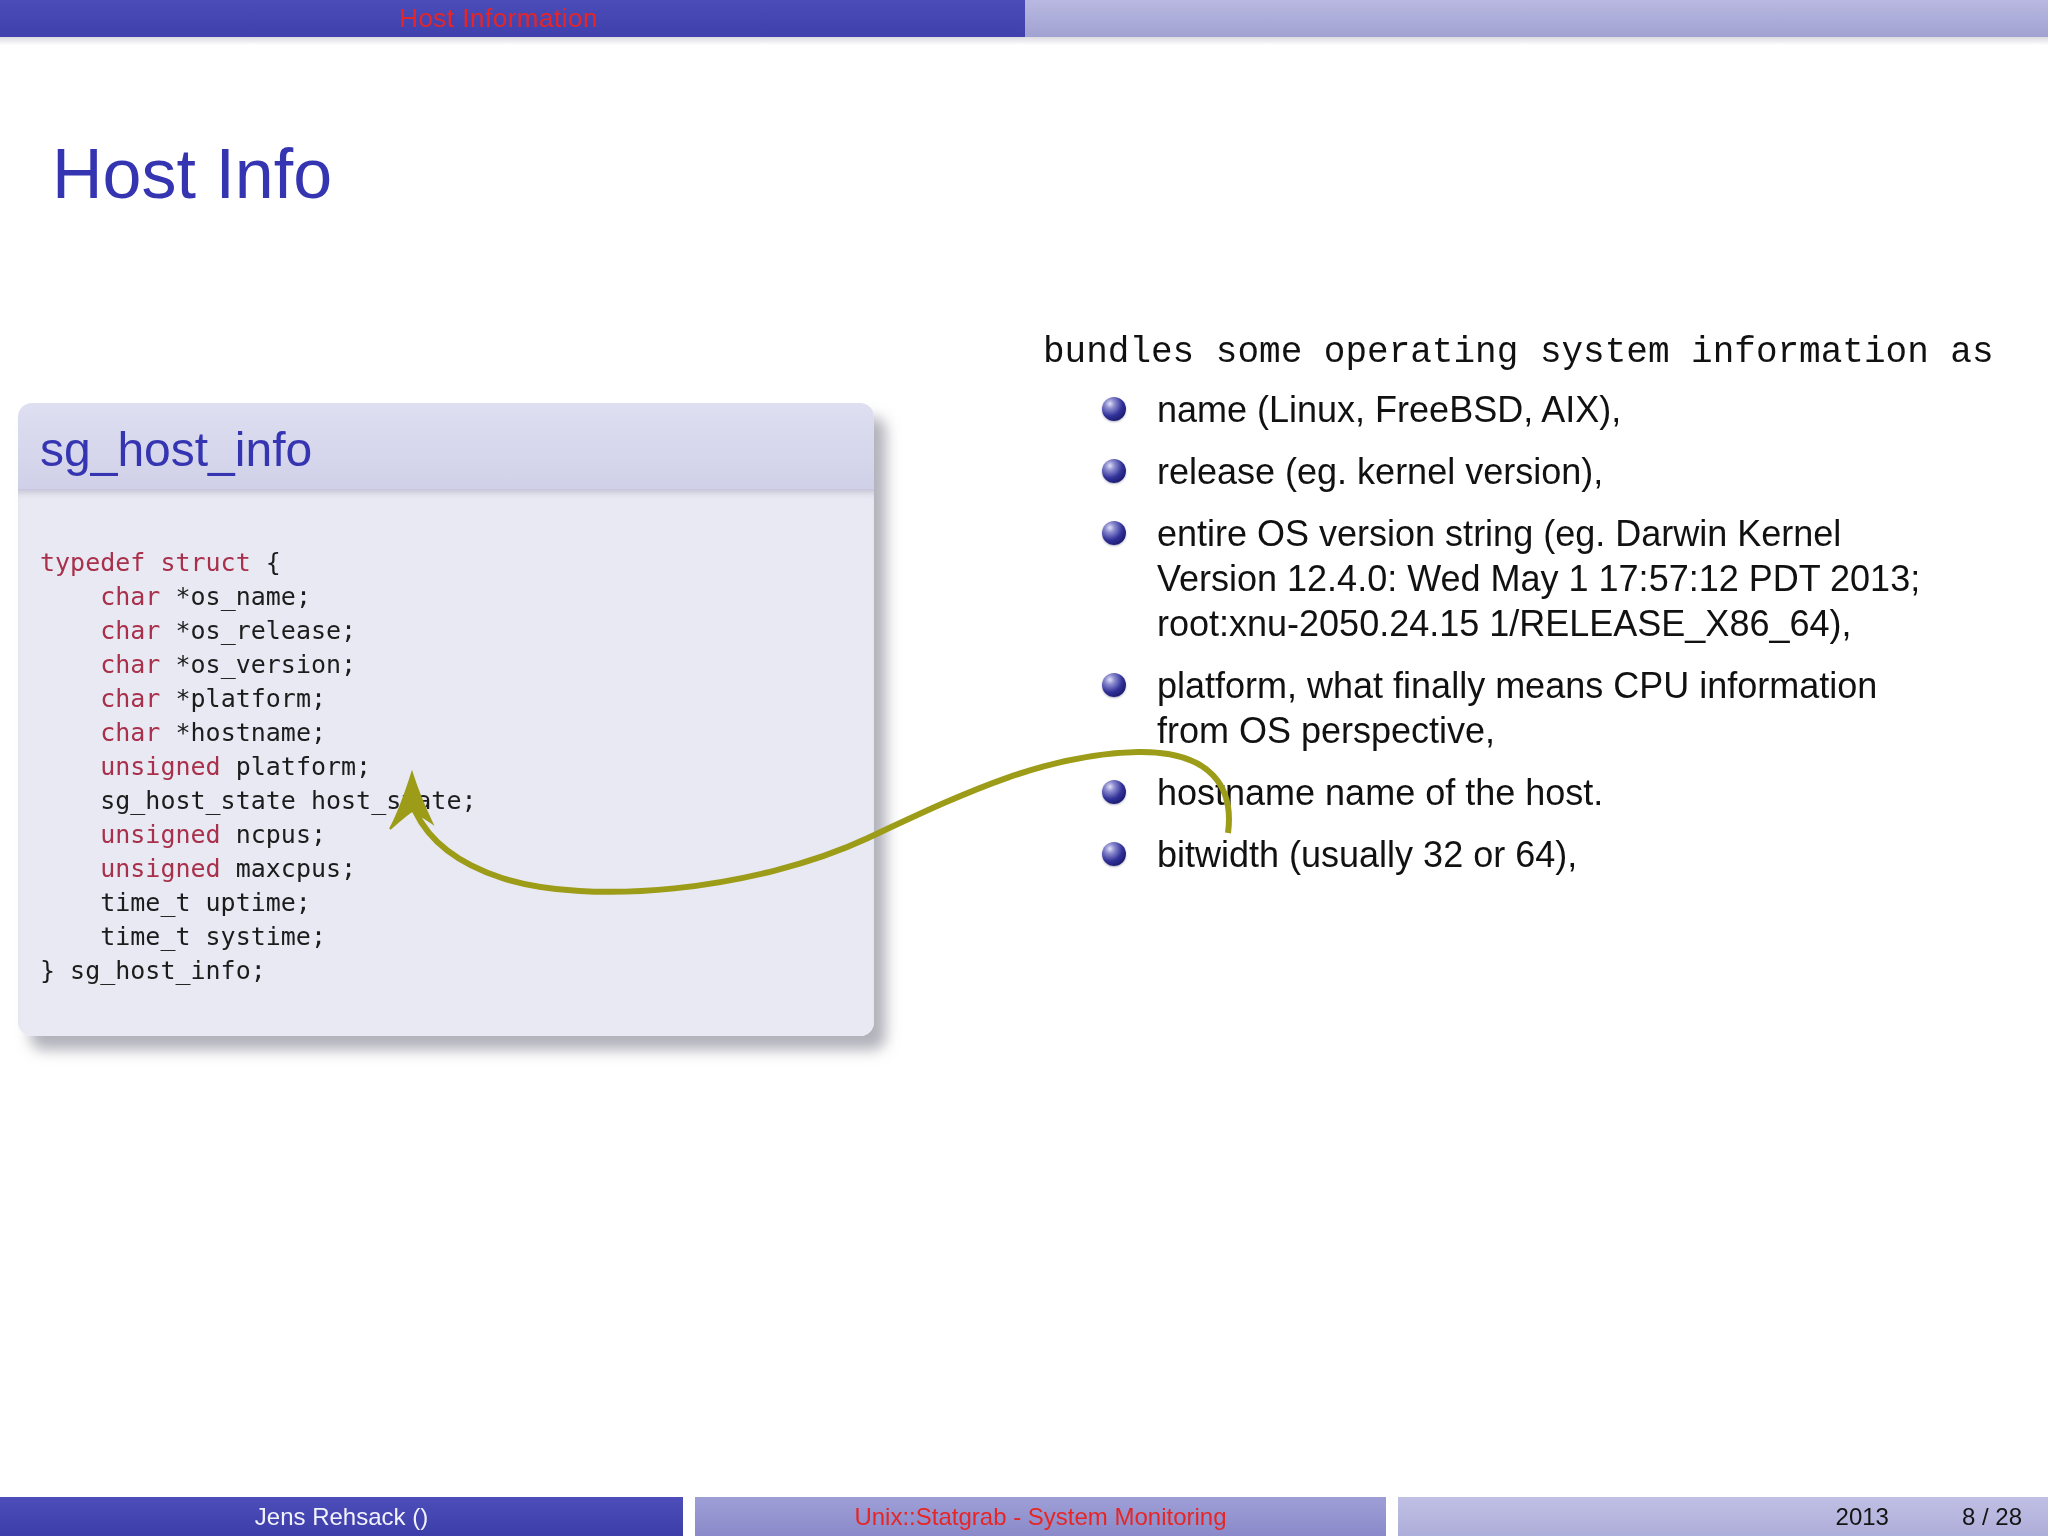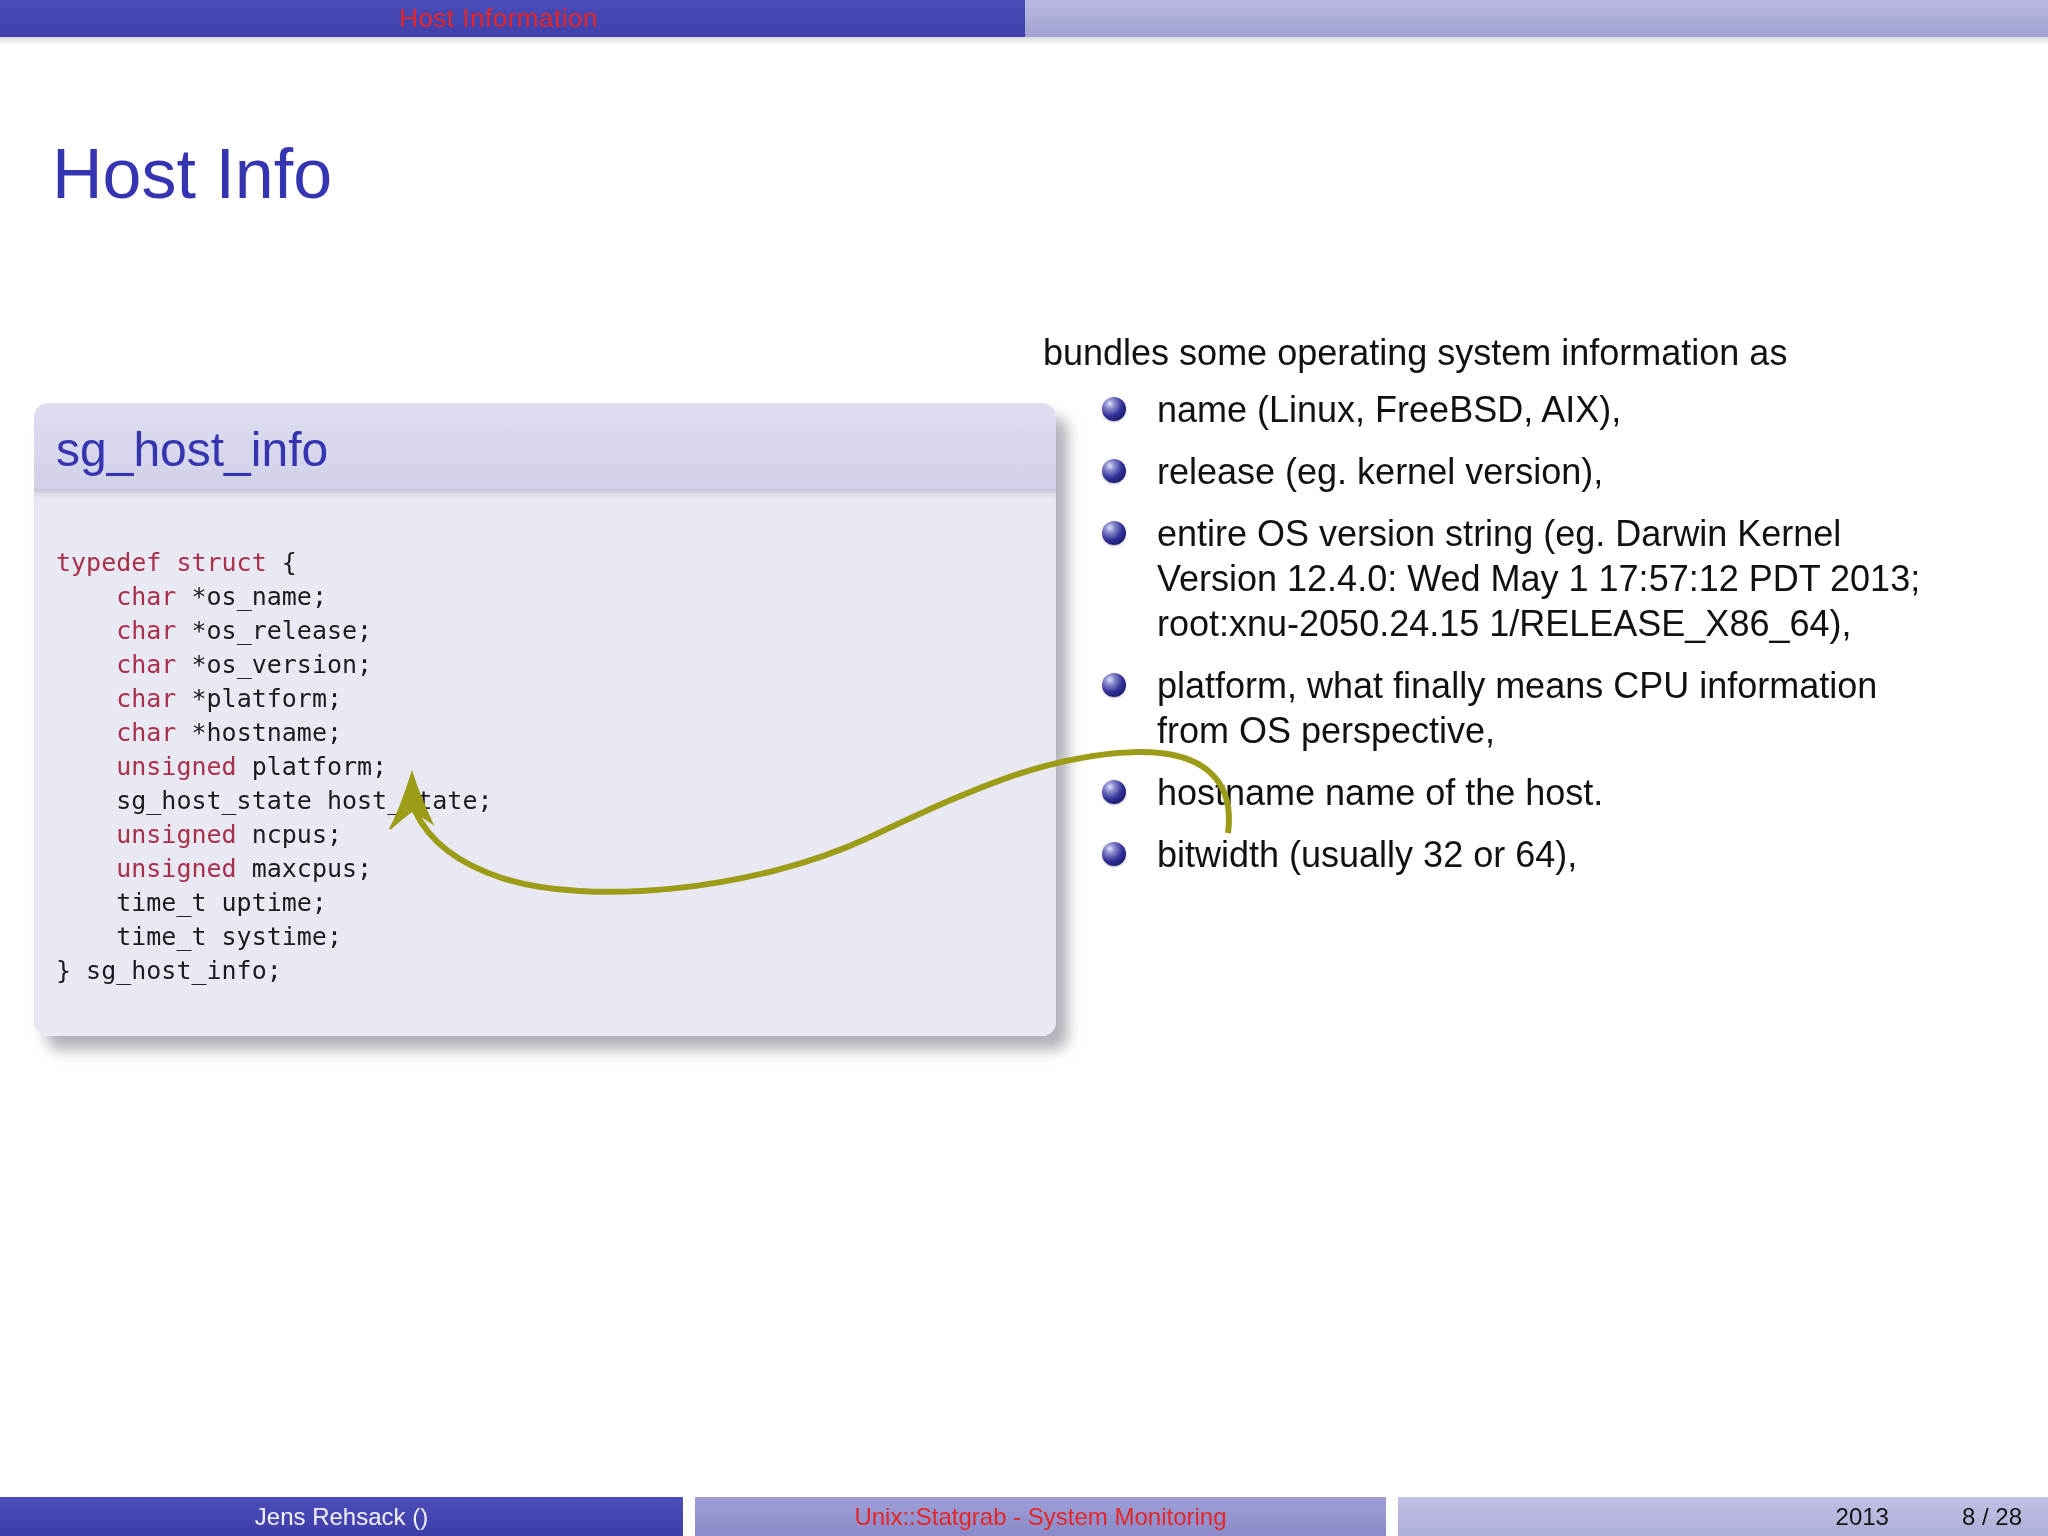--- a/index.html
+++ b/index.html
@@ -40,21 +40,21 @@
     background:linear-gradient(180deg,rgba(120,120,145,.28),rgba(120,120,145,0));
   }
   
   .slide-title{
     position:absolute;left:52px;top:92px;z-index:10;
     font-size:70px;line-height:70px;font-weight:400;
     color:var(--structure_blue);
   }
   
   .block{
-    position:absolute;left:34px;top:403px;width:1022px;z-index:10;
+    position:absolute;left:18px;top:403px;width:856px;z-index:10;
     border-radius:14px;
     box-shadow:12px 14px 14px rgba(115,115,132,.55);
     overflow:hidden;
   }
   .block-header{
     height:87px;box-sizing:border-box;
     background:linear-gradient(180deg,#dfdff2 0%,#d0d0e8 100%);
     border-bottom:1px solid #c6c6e0;
     display:flex;align-items:center;padding:6px 0 0 22px;
   }
@@ -66,21 +66,21 @@
     box-shadow:inset 0 7px 7px -5px rgba(110,110,135,.35);
     padding:56px 24px 48px 22px;
     font-family:"DejaVu Sans Mono","Liberation Mono",monospace;
     font-size:25px;color:var(--code_text);
   }
   .code-line{height:34px;line-height:34px;white-space:pre;}
   .code-line .kw{color:var(--code_keyword);}
   
   .right-col{position:absolute;left:1043px;top:330px;width:1005px;z-index:10;
     font-size:36px;line-height:45px;color:#111111;}
-  .intro{margin:0 0 12px 0;white-space:nowrap;}
+  .intro{margin:0 0 12px 0;white-space:nowrap;font-family:Liberation Mono, monospace;}
   ul.bullets{list-style:none;margin:0;padding:0 0 0 114px;}
   ul.bullets li{position:relative;margin:0 0 17px 0;}
   .btxt{white-space:nowrap;}
   .ball{
     position:absolute;left:-55px;top:10px;width:24px;height:24px;border-radius:50%;
     background:radial-gradient(circle at 33% 28%,#e2e2f8 0%,#8d8dd0 20%,#32329a 52%,var(--bullet_navy) 78%,#0c0c48 100%);
     box-shadow:0 1px 2px rgba(40,40,80,.35);
   }
   
   svg.overlay{position:absolute;top:0;left:0;width:2048px;height:1536px;z-index:50;pointer-events:none;}

